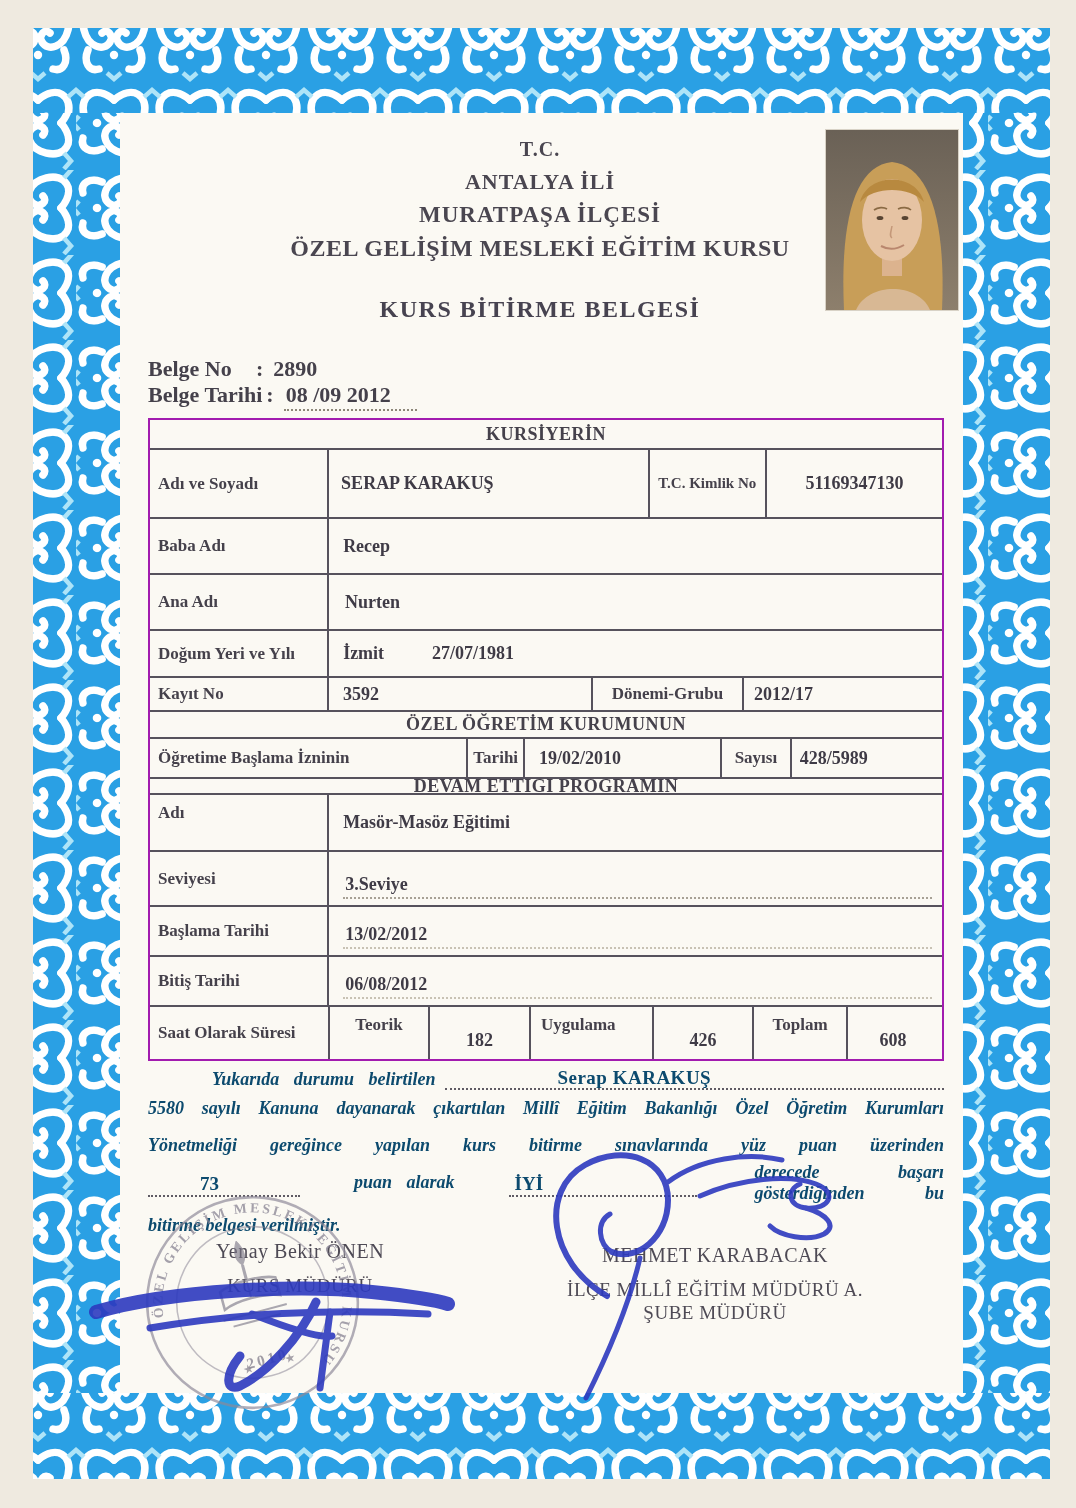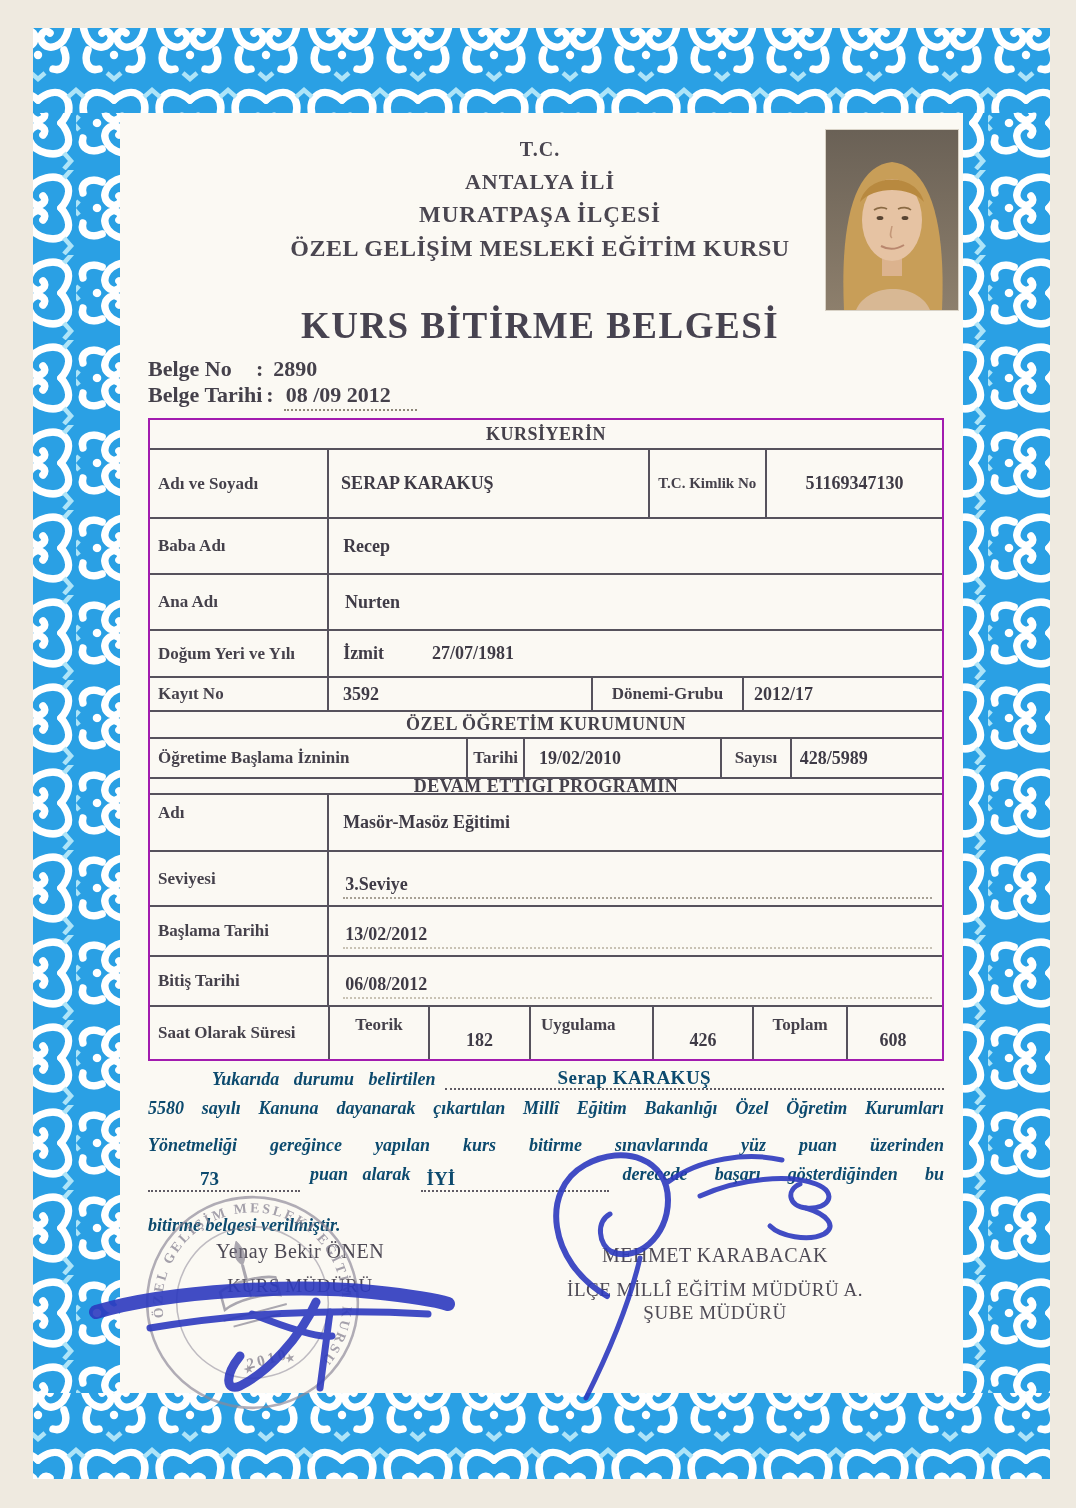--- a/index.html
+++ b/index.html
@@ -8,21 +8,21 @@
   .border-svg { position:absolute; left:0; top:0; z-index:0; }
   .paper { position:absolute; left:120px; top:113px; width:843px; height:1280px; background:#fbf9f3; z-index:1; }
   .content { position:absolute; left:0; top:0; width:1076px; height:1508px; z-index:2; color:#46424c; }
 
   
   .hdr { position:absolute; left:150px; top:138px; width:780px; text-align:center; font-weight:bold; color:#4a4650; }
   .hdr .l1 { font-size:20px; letter-spacing:1px; }
   .hdr .l2 { font-size:22px; margin-top:8px; letter-spacing:1px; }
   .hdr .l3 { font-size:23px; margin-top:7px; letter-spacing:1px; }
   .hdr .l4 { font-size:24px; margin-top:7px; letter-spacing:.5px; }
-  .doc-title { position:absolute; left:150px; top:304px; width:780px; text-align:center; font-weight:bold; font-size:37px; letter-spacing:1.5px; color:#474350; }
+  .doc-title { position:absolute; left:150px; top:296px; width:780px; text-align:center; font-weight:bold; font-size:24px; letter-spacing:1.5px; color:#474350; }
 
   
   .photo { position:absolute; left:826px; top:130px; width:132px; height:180px; box-shadow:0 0 0 1px #d8d2c6; }
 
   
   .meta { position:absolute; left:148px; top:356px; font-size:22px; font-weight:bold; color:#45414b; }
   .meta .row { height:26px; display:flex; align-items:baseline; }
   .meta .lab { width:104px; }
   .meta .colon { margin:0 10px 0 4px; }
   .meta .dotval { border-bottom:2px dotted #8d8779; padding:0 26px 1px 2px; }
@@ -43,21 +43,21 @@
   .vbot .uline.dark { border-bottom-color:#a7a195; }
   .numlow { align-items:flex-end; justify-content:center; padding-bottom:8px; }
 
   
   .stmt { position:absolute; left:148px; top:1056px; width:796px; font-size:18px; font-weight:bold; font-style:italic; color:#0c4a6e; }
   .sline { line-height:37px; text-align:justify; text-align-last:justify; word-spacing:7px; }
   .row1 { display:flex; align-items:flex-end; height:34px; }
   .row1 .ind { padding-left:64px; word-spacing:10px; white-space:nowrap; }
   .fillname { flex:1; position:relative; border-bottom:2.5px dotted #5f5b64; margin-left:10px; height:30px; }
   .fillname .name { position:absolute; left:112px; bottom:-1px; font-style:normal; font-size:19px; white-space:nowrap; letter-spacing:.5px; }
-  .row4 { display:flex; align-items:flex-start; height:37px; }
+  .row4 { display:flex; align-items:center; height:37px;gap:44px; }
   .dseg { position:relative; border-bottom:2.5px dotted #5f5b64; height:28px; }
   .dseg .above { position:absolute; bottom:0; font-style:normal; font-size:19px; }
   .row4 .mid { margin:0 10px; word-spacing:10px; white-space:nowrap; }
   .row4 .tail { flex:1; margin-left:14px; text-align:justify; text-align-last:justify; word-spacing:7px; }
   .row5 { margin-top:6px; line-height:36px; }
 
   
   .sig { position:absolute; text-align:center; font-weight:normal; color:#4e4a55; }
   .sig-left { left:165px; top:1240px; width:270px; }
   .sig-right { left:505px; top:1244px; width:420px; }

